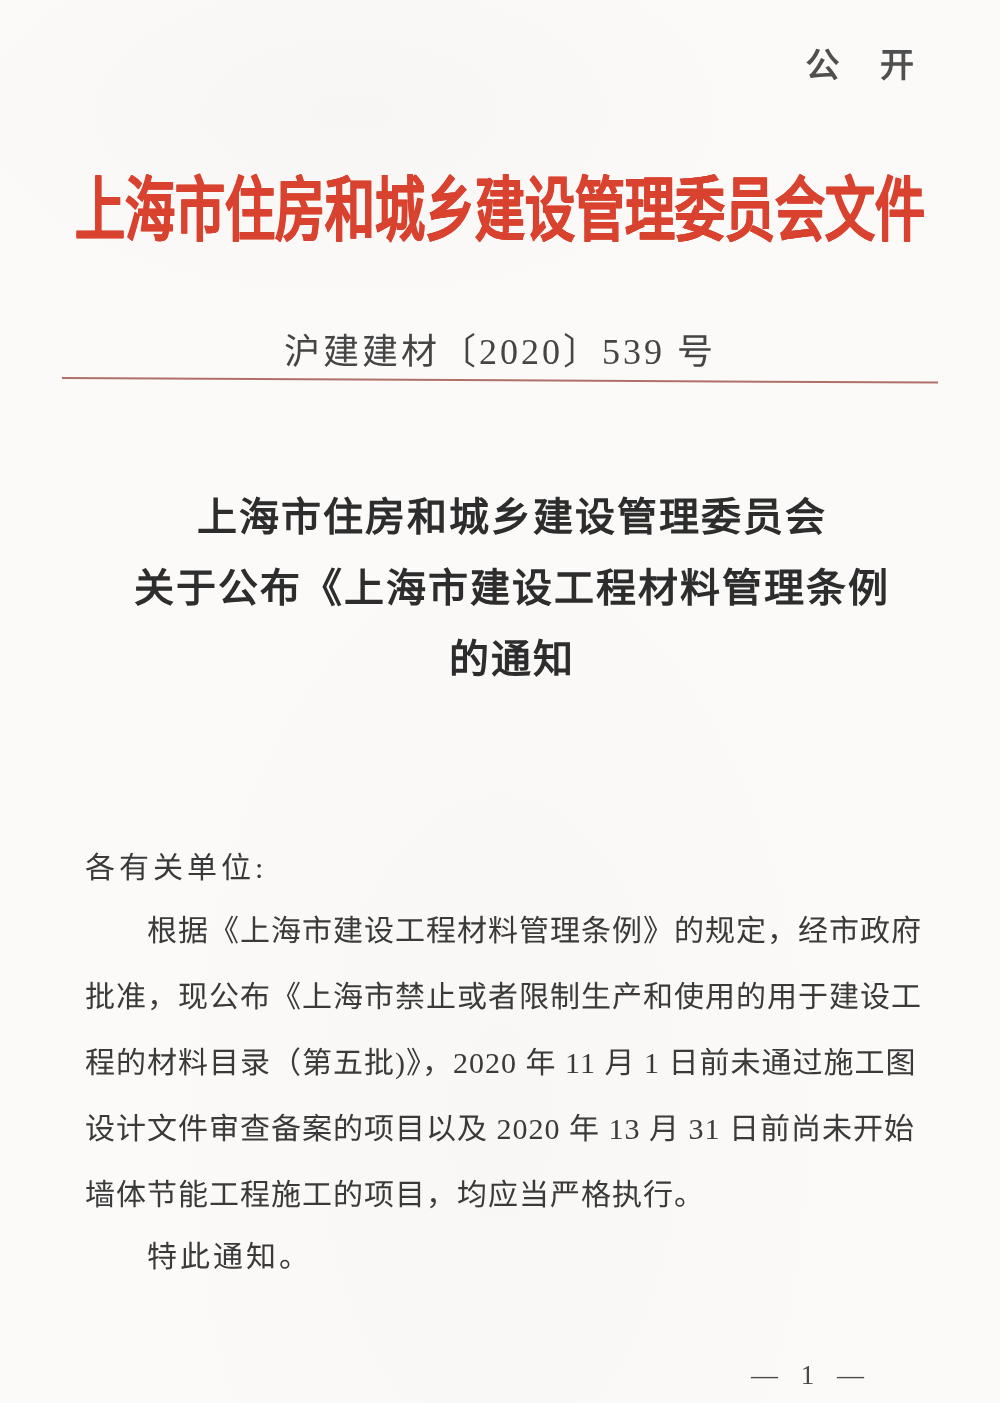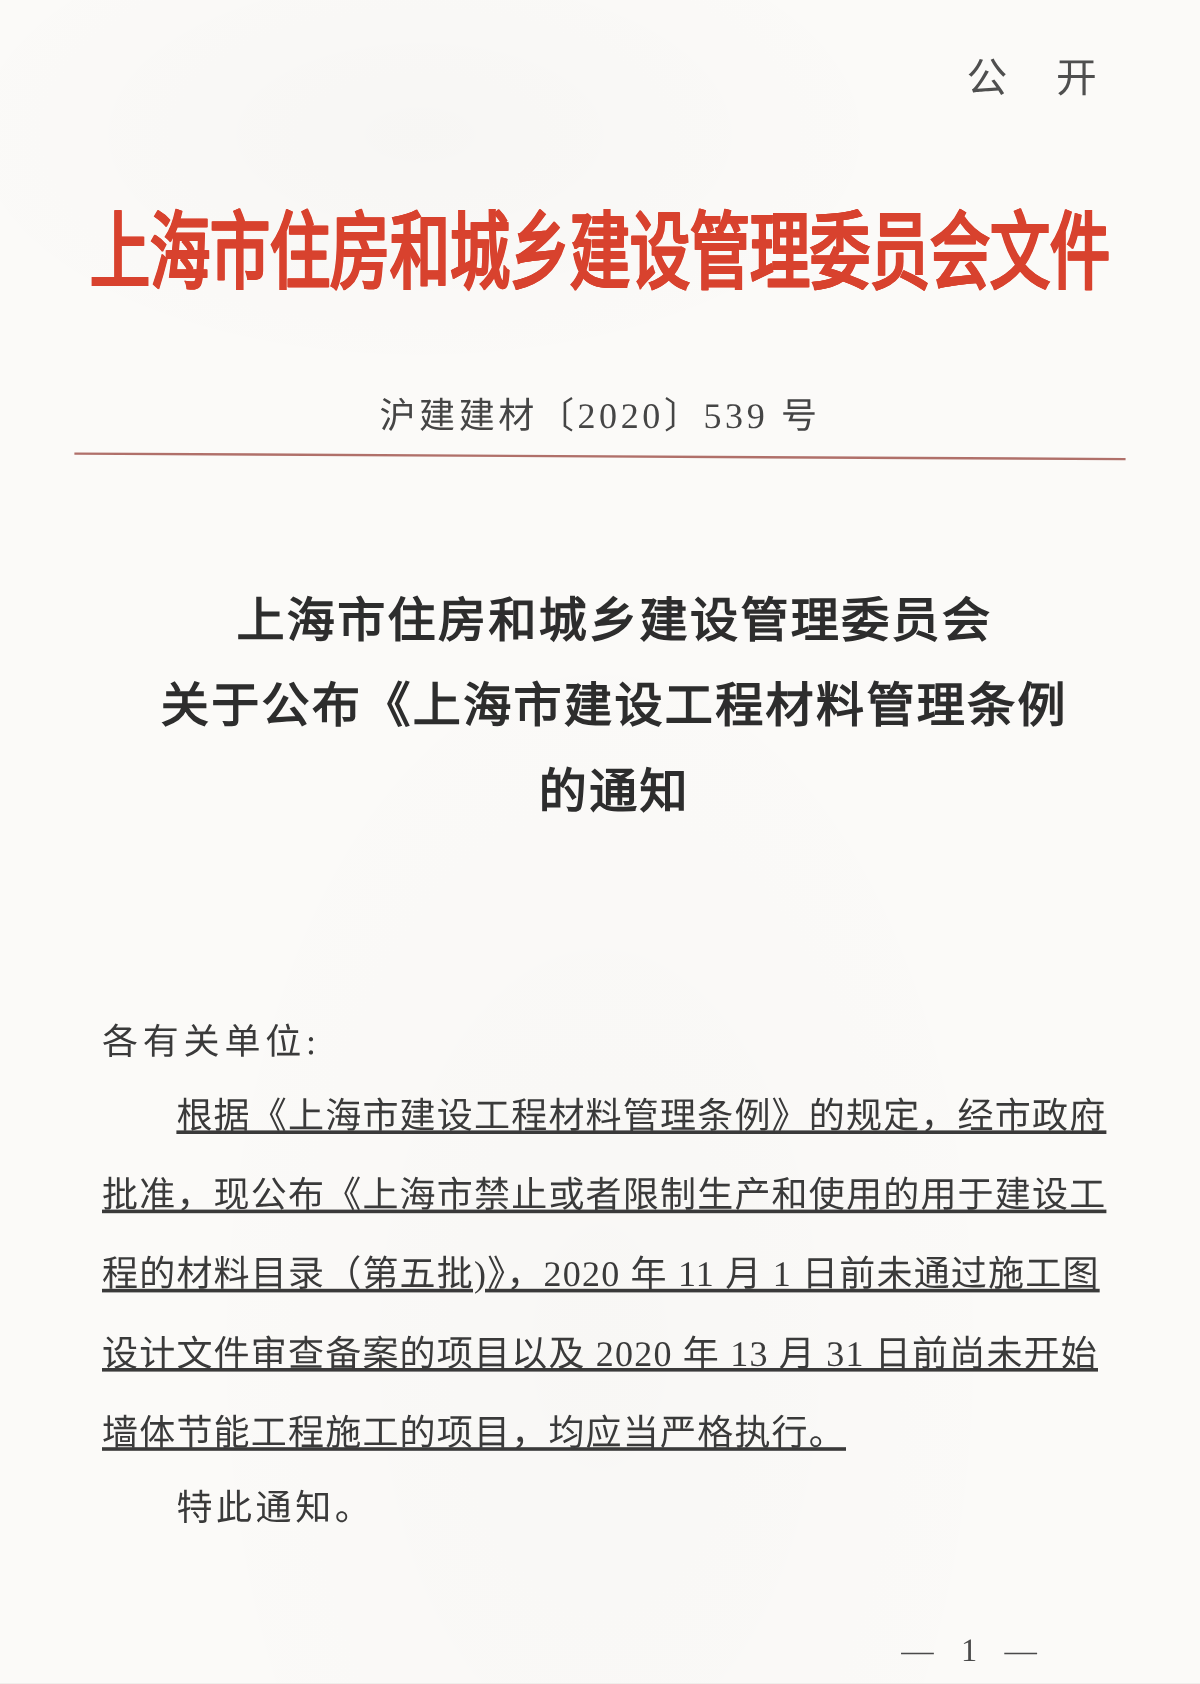--- a/index.html
+++ b/index.html
@@ -21,21 +21,21 @@
     color: #3a3a3a;
   }
   
   .classification {
     position: absolute;
     top: 38px;
     right: 70px;
     font-size: 34px;
     letter-spacing: 16px;
     color: #4f4f4f;
-    font-weight: 400;
+    font-weight: 700;
     white-space: nowrap;
   }
   
   .masthead-row {
     position: absolute;
     top: 148px;
     left: 0;
     width: 100%;
     height: 112px;
     display: flex;
@@ -52,21 +52,21 @@
     text-shadow: 0.5px 0 0 #d8422e, -0.5px 0 0 #d8422e;
     filter: blur(0.3px);
   }
   
   .doc-number {
     position: absolute;
     top: 322px;
     left: 0;
     width: 100%;
     text-align: center;
-    font-size: 30px;
+    font-size: 36px;
     color: #454545;
     letter-spacing: 3px;
     white-space: nowrap;
   }
   
   .red-rule {
     position: absolute;
     top: 377px;
     left: 62px;
     width: 876px;
@@ -104,21 +104,21 @@
   .body-block {
     position: absolute;
     top: 898px;
     left: 85px;
     width: 840px;
     font-size: 30px;
     line-height: 66px;
     color: #3a3a3a;
     letter-spacing: 1px;
   }
-  .body-line { white-space: nowrap; text-decoration: underline; }
+  .body-line { white-space: nowrap; }
   .body-line.indent { text-indent: 62px; }
   .closing {
     position: absolute;
     top: 1232px;
     left: 147px;
     font-size: 30px;
     color: #3a3a3a;
     letter-spacing: 3px;
     white-space: nowrap;
   }

